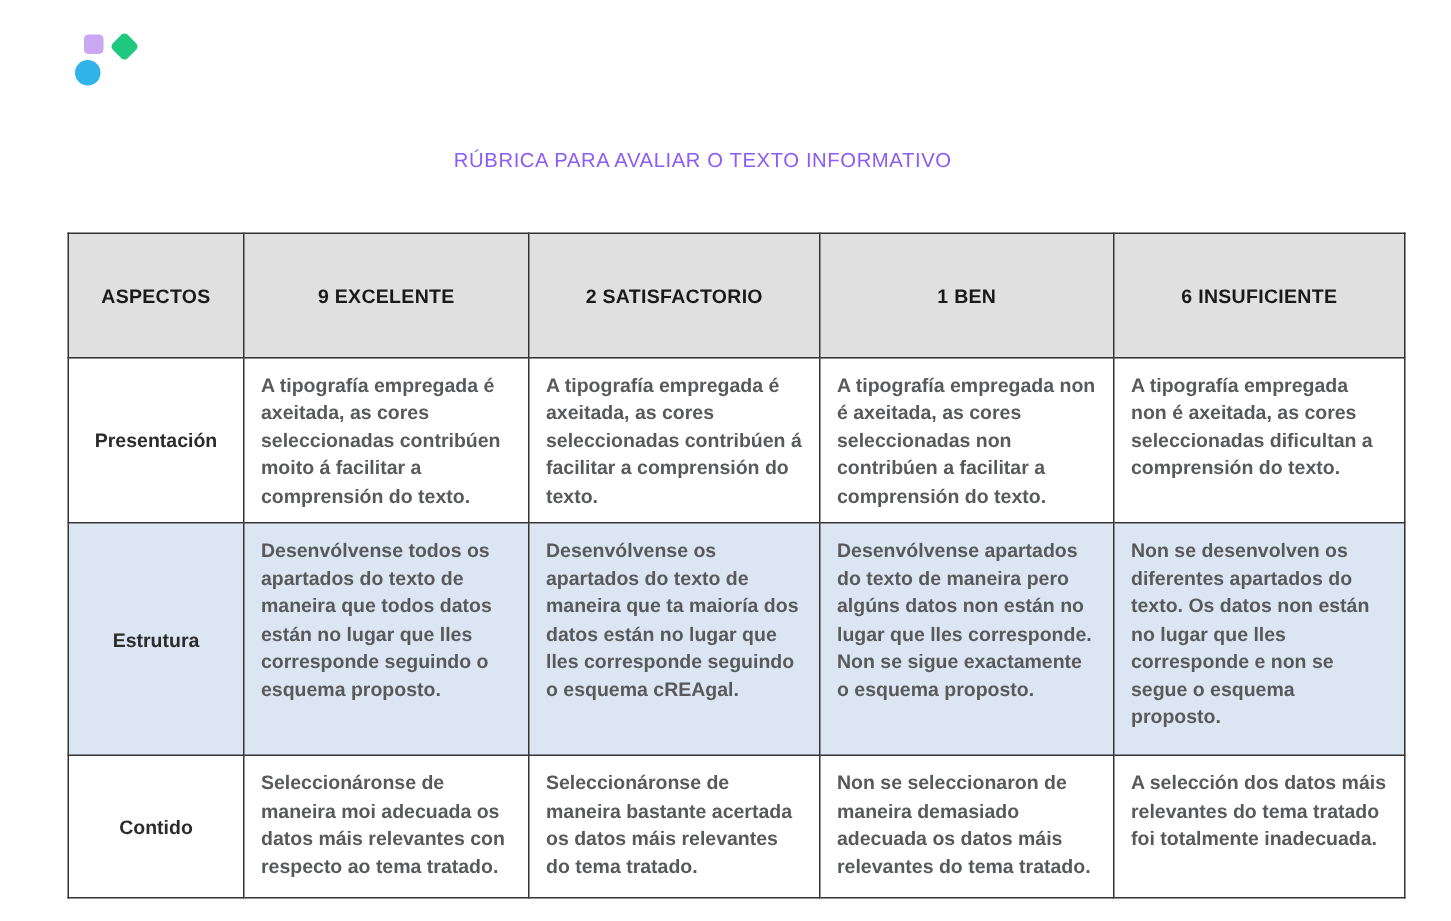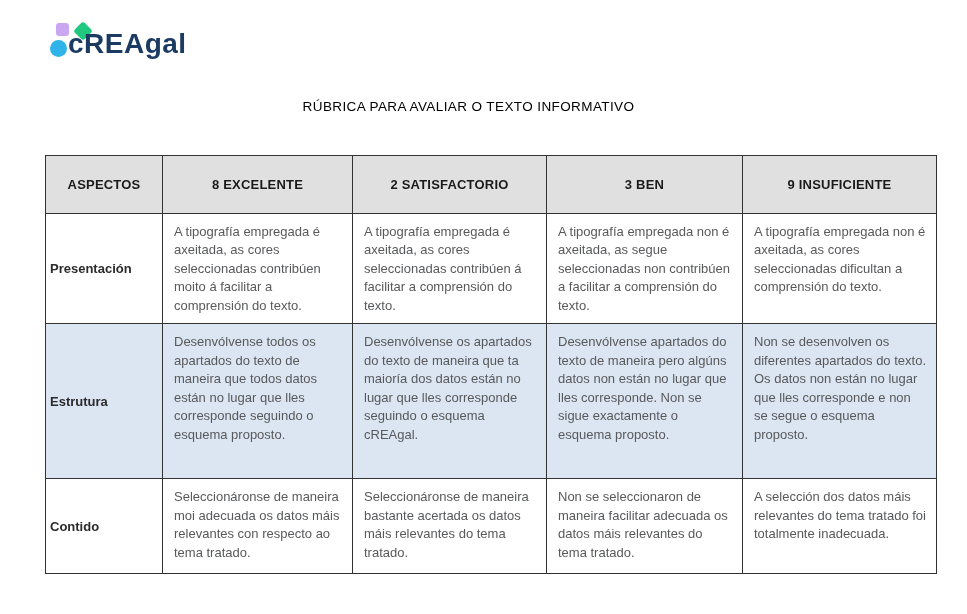--- a/index.html
+++ b/index.html
@@ -33,107 +33,108 @@
     position: absolute; left: 18px; top: 7px;
     font-size: 28px; font-weight: bold;
     color: #1c3b63; letter-spacing: 0.5px;
     line-height: 1;
   }
 
   
   .doc-title {
     position: absolute; top: 99px; left: 0; right: 30px;
     text-align: center;
-    font-size: 13.5px; color: #000000;
+    font-size: 13.5px; color: #8b5cf6;
     letter-spacing: 0.4px;
   }
 
   
   table.rubric {
     position: absolute; left: 45px; top: 155px;
     width: 891px;
     border-collapse: collapse;
     table-layout: fixed;
   }
   .rubric th, .rubric td {
     border: 1.5px solid #333333;
     font-size: 13px;
   }
   .rubric th {
-    height: 58px;
+    height: 83px;
     background: #e0e0e0;
     color: #1a1a1a;
     font-weight: bold;
     text-align: center;
     vertical-align: middle;
     letter-spacing: 0.2px;
   }
   .rubric td.aspect {
+    text-align: center;
     vertical-align: middle;
     font-weight: bold;
     color: #2b2b2b;
     padding: 4px;
   }
   .rubric td.desc {
     vertical-align: top;
     text-align: left;
     padding: 9px 10px 8px 11px;
     color: #58595b;
     line-height: 1.42;
+    font-weight: bold;
   }
   .rubric tr.row-presentacion { height: 110px; }
   .rubric tr.row-estrutura    { height: 155px; }
   .rubric tr.row-contido      { height: 95px; }
   .rubric tr.highlight td { background: #dce6f2; }
 </style>
 </head>
 <body>
 
 <div class="logo">
   <span class="logo-square"></span>
   <span class="logo-diamond"></span>
   <span class="logo-circle"></span>
-  <span class="logo-text">cREAgal</span>
 </div>
 
 <div class="doc-title">RÚBRICA PARA AVALIAR O TEXTO INFORMATIVO</div>
 
 <table class="rubric">
   <colgroup>
     <col style="width:117px">
     <col style="width:190px">
     <col style="width:194px">
     <col style="width:196px">
     <col style="width:194px">
   </colgroup>
   <thead>
     <tr>
       <th>ASPECTOS</th>
-      <th>8 EXCELENTE</th>
+      <th>9 EXCELENTE</th>
       <th>2 SATISFACTORIO</th>
-      <th>3 BEN</th>
-      <th>9 INSUFICIENTE</th>
+      <th>1 BEN</th>
+      <th>6 INSUFICIENTE</th>
     </tr>
   </thead>
   <tbody>
     <tr class="row-presentacion">
       <td class="aspect">Presentación</td>
       <td class="desc">A tipografía empregada é axeitada, as cores seleccionadas contribúen moito á facilitar a comprensión do texto.</td>
       <td class="desc">A tipografía empregada é axeitada, as cores seleccionadas contribúen  á facilitar a comprensión do texto.</td>
-      <td class="desc">A tipografía empregada non é axeitada, as segue seleccionadas non contribúen a facilitar a comprensión do texto.</td>
+      <td class="desc">A tipografía empregada non é axeitada, as cores seleccionadas non contribúen a facilitar a comprensión do texto.</td>
       <td class="desc">A tipografía empregada non é  axeitada, as cores seleccionadas dificultan  a comprensión do texto.</td>
     </tr>
     <tr class="row-estrutura highlight">
       <td class="aspect">Estrutura</td>
       <td class="desc">Desenvólvense todos os apartados do texto de maneira que todos datos están no lugar que lles corresponde seguindo o esquema proposto.</td>
       <td class="desc">Desenvólvense os apartados do texto de maneira que ta maioría dos datos están no lugar que lles corresponde seguindo o esquema cREAgal.</td>
       <td class="desc">Desenvólvense  apartados do texto de maneira pero algúns  datos non están no lugar que lles corresponde. Non se sigue exactamente o esquema proposto.</td>
       <td class="desc">Non se desenvolven os diferentes apartados do texto. Os  datos non están no lugar que lles corresponde e non se segue o esquema proposto.</td>
     </tr>
     <tr class="row-contido">
       <td class="aspect">Contido</td>
       <td class="desc">Seleccionáronse de maneira moi adecuada os datos máis relevantes con respecto ao tema tratado.</td>
       <td class="desc">Seleccionáronse de maneira bastante acertada os datos  máis relevantes do tema tratado.</td>
-      <td class="desc">Non se seleccionaron de maneira facilitar adecuada os datos máis relevantes do tema tratado.</td>
+      <td class="desc">Non se seleccionaron de maneira demasiado adecuada os datos máis relevantes do tema tratado.</td>
       <td class="desc">A selección dos datos máis relevantes do tema tratado foi totalmente inadecuada.</td>
     </tr>
   </tbody>
 </table>
 
 </body></html>

